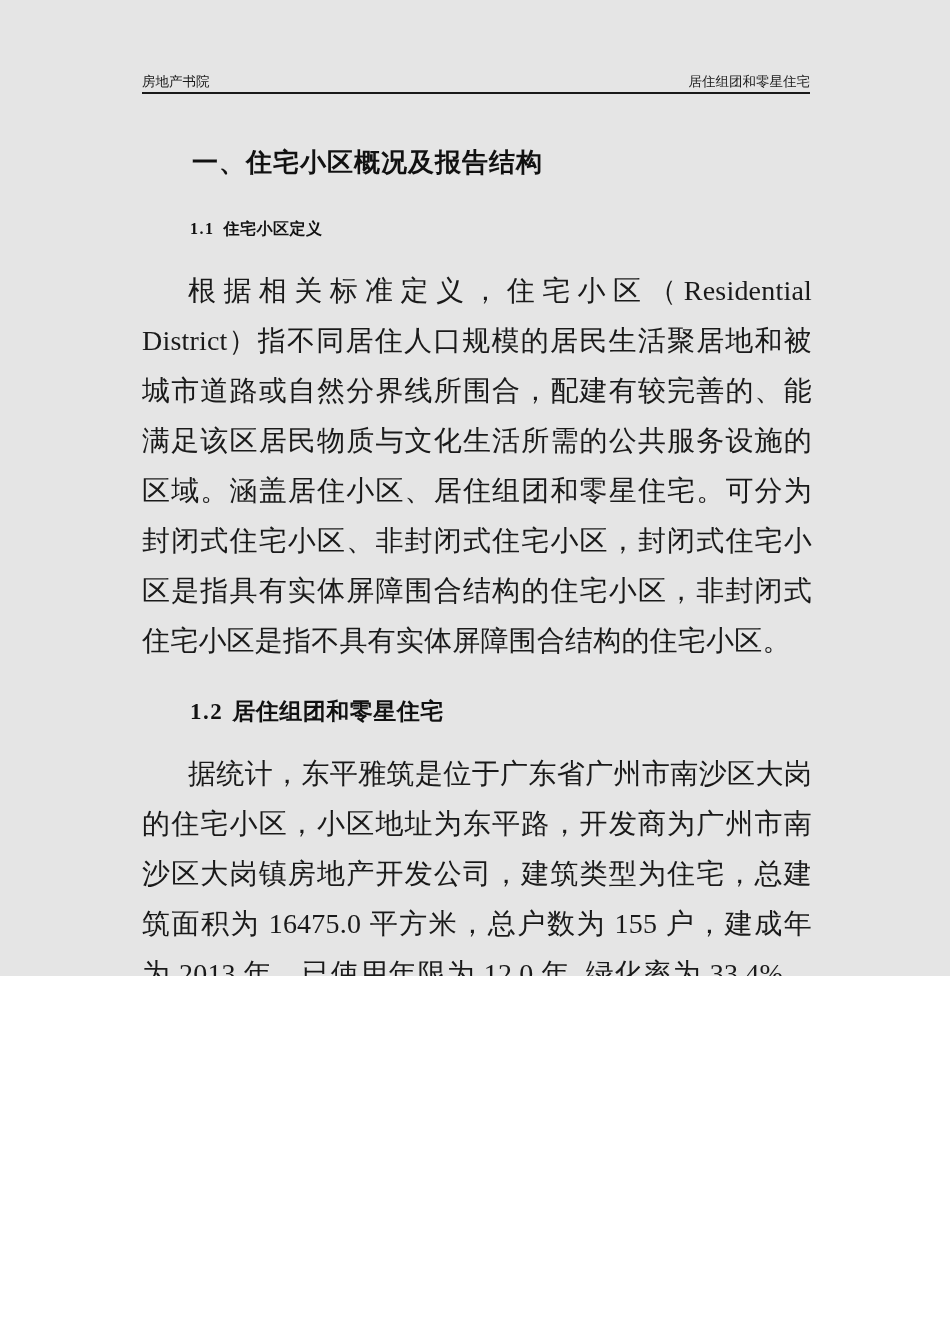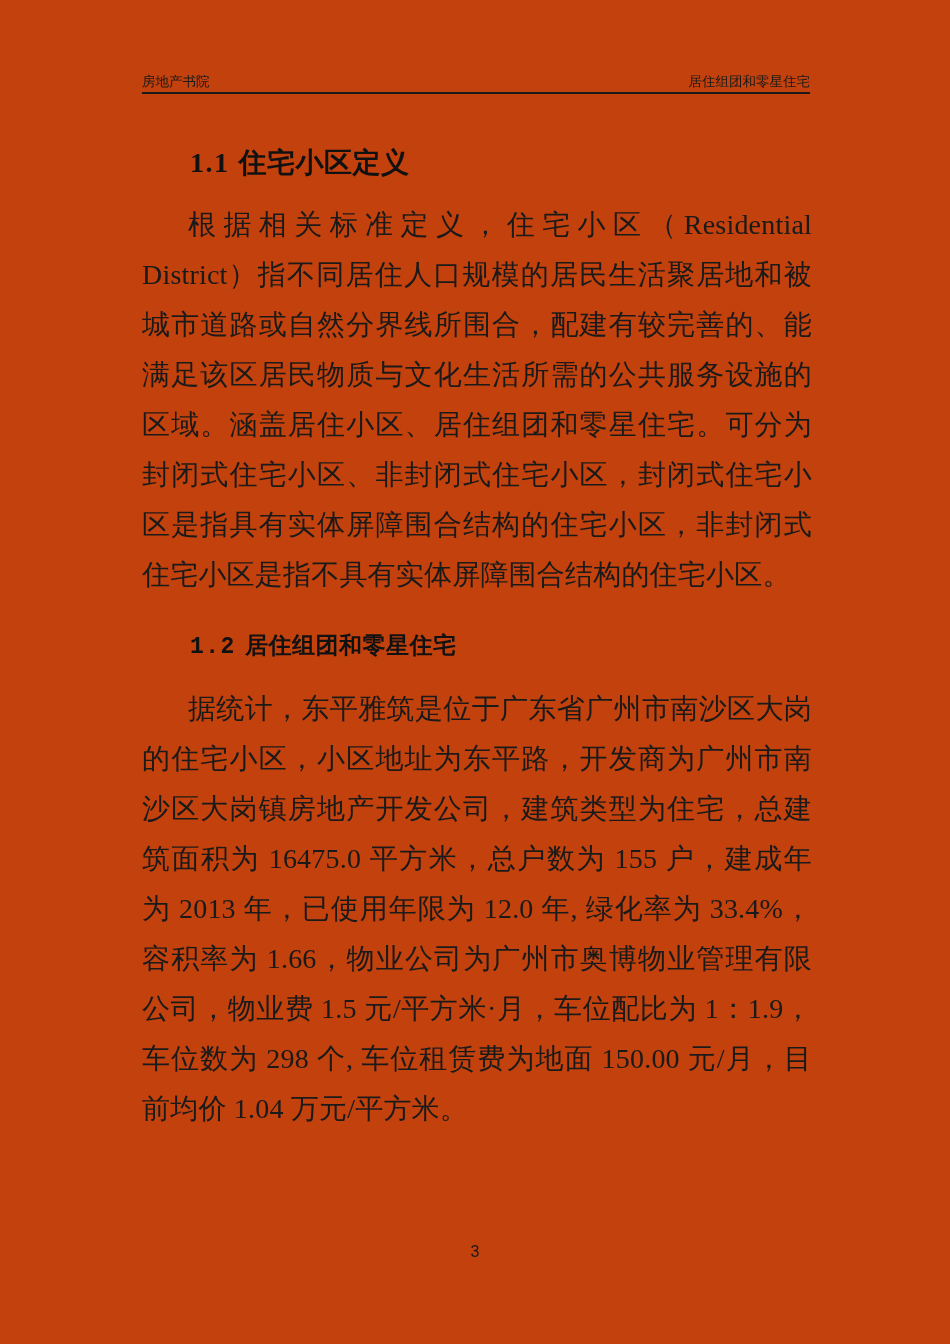--- a/index.html
+++ b/index.html
@@ -7,22 +7,22 @@
     padding: 0;
     background: #ffffff;
   }
   body {
     font-family: "Liberation Serif", "DejaVu Serif", serif;
     color: #1a1a1a;
   }
   .page {
     position: relative;
     width: 950px;
-    height: 1344px;
-    background: #c2410c;
+    height: 976px;
+    background: #e5e5e5;
     overflow: hidden;
     box-sizing: border-box;
   }
   
   .page-header {
     position: absolute;
     left: 142px;
     top: 62px;
     width: 668px;
     height: 32px;
@@ -55,39 +55,39 @@
     font-weight: bold;
     font-size: 26px;
     line-height: 44px;
     letter-spacing: 1px;
     text-indent: 50px;
     color: #111111;
   }
   h2.sub-title {
     margin: 22px 0 0 0;
     padding: 0;
-    font-size: 28px;
+    font-size: 16px;
     line-height: 46px;
     letter-spacing: 0.5px;
     text-indent: 48px;
     color: #111111;
     font-family: "Liberation Serif", "DejaVu Serif", serif;
   }
   h2.sub-title.bold {
     font-family: "Liberation Sans", "DejaVu Sans", sans-serif;
     font-weight: bold;
     font-size: 23px;
   }
   h2.sub-title .num {
     font-family: "Liberation Serif", "DejaVu Serif", serif;
     letter-spacing: 1.5px;
     padding-right: 9px;
   }
   h2.sub-title.bold .num {
-    font-family: Liberation Mono, monospace;
+    font-family: Liberation Serif, serif;
     font-weight: bold;
   }
   p.para {
     margin: 14px 0 0 0;
     padding: 0;
     font-size: 28px;
     line-height: 50px;
     text-align: justify;
     text-align-last: left;
     text-indent: 46px;
@@ -115,20 +115,21 @@
 
 <div class="page">
 
   <div class="page-header">
     <span class="hdr-text">房地产书院</span>
     <span class="hdr-text">居住组团和零星住宅</span>
   </div>
 
   <div class="content">
 
+    <h1 class="sec-title">一、住宅小区概况及报告结构</h1>
 
     <h2 class="sub-title">
       <span class="num">1.1</span><span>住宅小区定义</span>
     </h2>
     <p class="para">根据相关标准定义，住宅小区（Residential District）指不同居住人口规模的居民生活聚居地和被城市道路或自然分界线所围合，配建有较完善的、能满足该区居民物质与文化生活所需的公共服务设施的区域。涵盖居住小区、居住组团和零星住宅。可分为封闭式住宅小区、非封闭式住宅小区，封闭式住宅小区是指具有实体屏障围合结构的住宅小区，非封闭式住宅小区是指不具有实体屏障围合结构的住宅小区。</p>
 
     <h2 class="sub-title bold">
       <span class="num">1.2</span><span>居住组团和零星住宅</span>
     </h2>
     <p class="para">据统计，东平雅筑是位于广东省广州市南沙区大岗的住宅小区，小区地址为东平路，开发商为广州市南沙区大岗镇房地产开发公司，建筑类型为住宅，总建筑面积为 16475.0 平方米，总户数为 155 户，建成年为 2013 年，已使用年限为 12.0 年, 绿化率为 33.4%，容积率为 1.66，物业公司为广州市奥博物业管理有限公司，物业费 1.5 元/平方米·月，车位配比为 1：1.9，车位数为 298 个, 车位租赁费为地面 150.00 元/月，目前均价 1.04 万元/平方米。</p>

